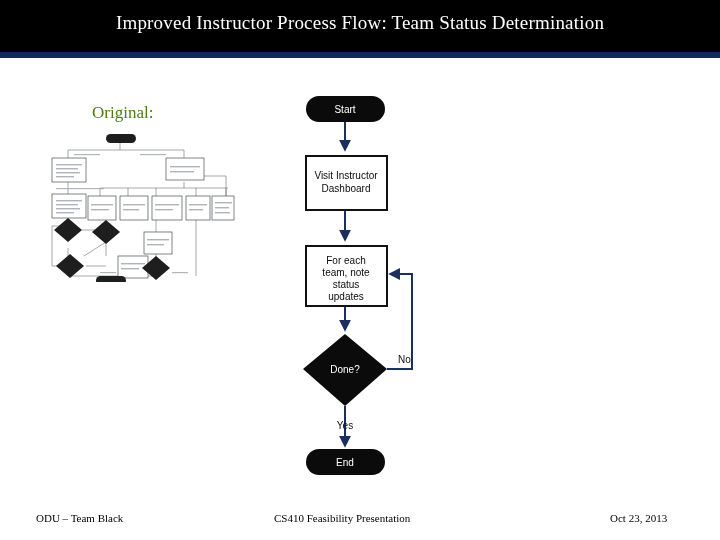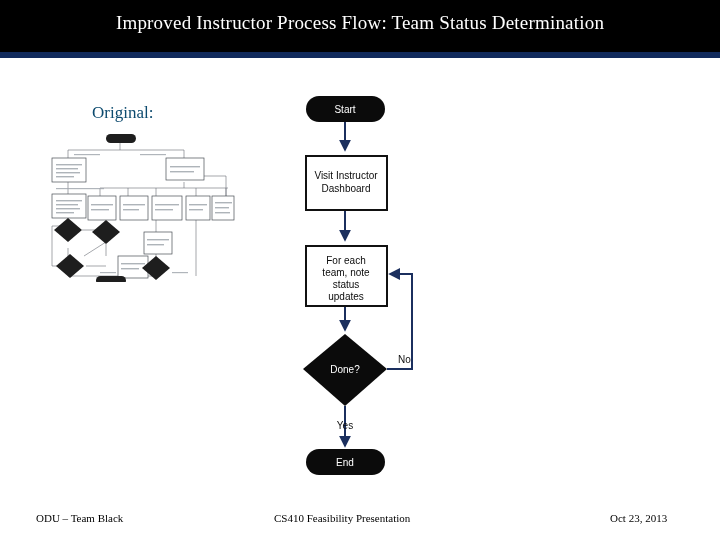--- a/index.html
+++ b/index.html
@@ -49,21 +49,21 @@
     white-space: nowrap;
   }
 
   
   .original-label {
     position: absolute;
     left: 92px;
     top: 103px;
     font-family: "Liberation Serif", serif;
     font-size: 17px;
-    color: #0c4a6e;
+    color: #4d7c0f;
   }
 
   
   .thumb {
     position: absolute;
     left: 44px;
     top: 126px;
     width: 192px;
     height: 156px;
     filter: blur(0.45px);

